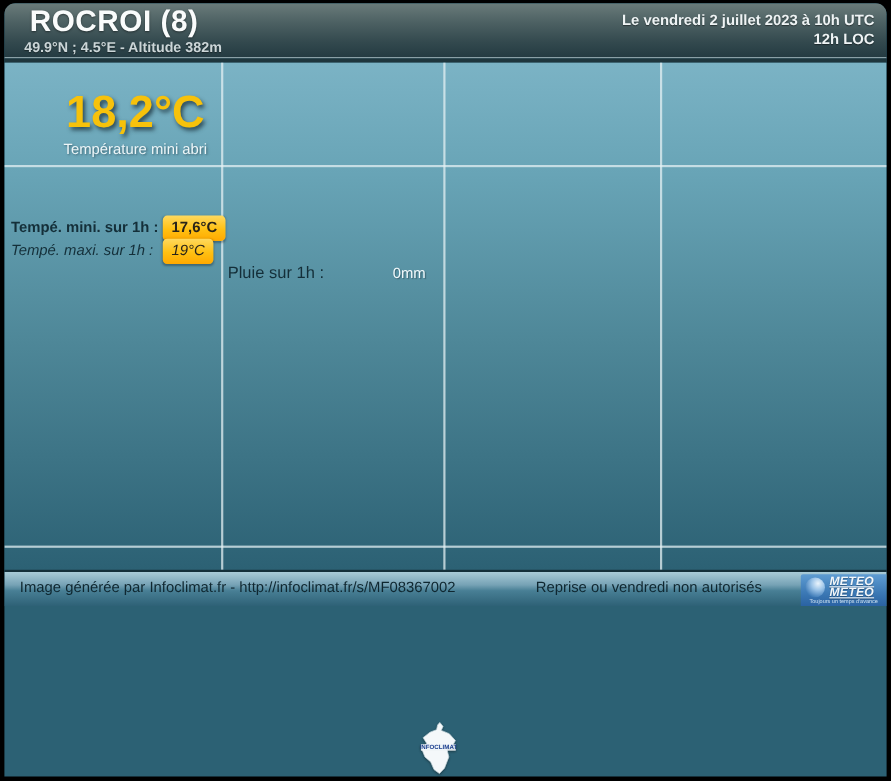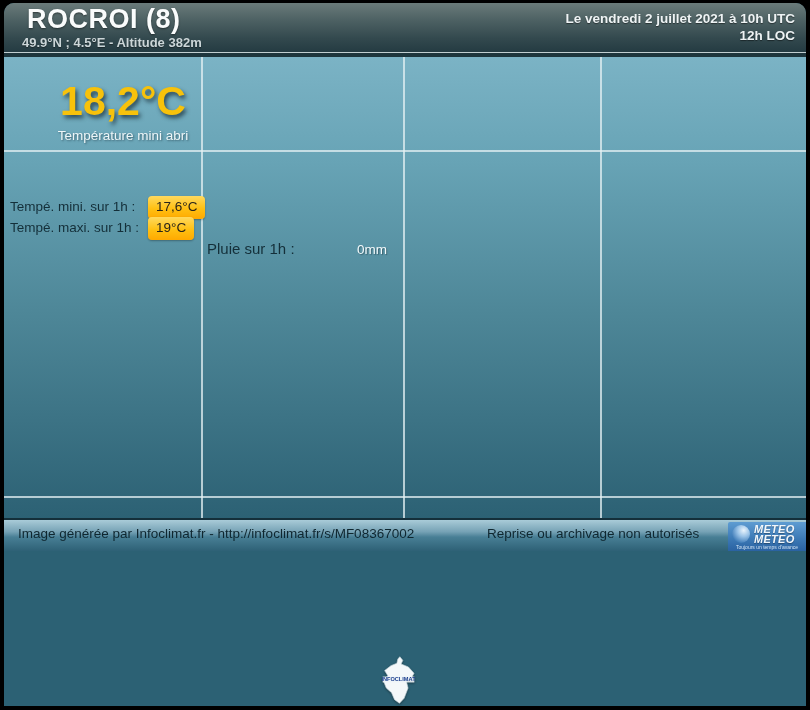--- a/index.html
+++ b/index.html
@@ -45,22 +45,22 @@
   .temp-block{position:absolute;left:36px;top:21px;width:166px;text-align:center;}
   .temp-value{
     font-size:41px;font-weight:bold;color:#f7c20b;letter-spacing:0px;
     text-shadow:2px 3px 4px rgba(32,55,66,.85);
   }
   .temp-label{
     margin-top:3px;font-size:13.5px;color:#edf6f8;
     text-shadow:1px 1px 2px rgba(32,55,66,.6);
   }
   .stat-row{position:absolute;left:6px;height:20px;line-height:20px;}
-  .row-min{top:139px;}
-  .row-max{top:160px;}
+  .row-min{top:139px;font-weight:bold;}
+  .row-max{top:160px;font-style:italic;}
   .stat-label{display:inline-block;width:138px;font-size:13.5px;color:#142f39;}
   .stat-badge{
     display:inline-block;padding:1px 8px 2px 8px;border-radius:4px;
     background:linear-gradient(180deg,#ffd95e 0%,#ffc012 55%,#ffa900 100%);
     font-size:13.5px;color:#2a2419;box-shadow:0 1px 2px rgba(0,0,0,.3);
   }
   .rain-row{position:absolute;left:203px;top:182px;height:20px;line-height:20px;}
   .rain-label{display:inline-block;width:150px;font-size:15px;color:#142f39;}
   .rain-value{font-size:13.5px;color:#f3fafc;text-shadow:1px 1px 1px rgba(32,55,66,.5);}
   
@@ -80,39 +80,40 @@
     border-radius:2px 0 0 0;
   }
   .mf-sphere{
     position:absolute;left:4px;top:3px;width:18px;height:18px;border-radius:50%;
     background:radial-gradient(circle at 65% 30%,#eaf4fc 0%,#9cc4e8 35%,#3f7cb8 75%,#2a5f98 100%);
   }
   .mf-text{
     position:absolute;left:26px;top:2px;font-size:11px;line-height:10px;
     font-weight:bold;font-style:italic;color:#f2f7fb;letter-spacing:.3px;
     text-shadow:0 1px 1px rgba(0,0,0,.35);
+    text-decoration:underline;
   }
   .mf-tagline{
     position:absolute;left:0;right:0;bottom:1px;text-align:center;
     font-size:5px;color:#cfe2f2;
   }
   
   .ic-logo{position:absolute;left:378px;top:653px;width:33px;height:49px;z-index:5;}
   .ic-logo svg{width:100%;height:100%;filter:drop-shadow(0 1px 1px rgba(0,0,0,.4));}
 </style>
 </head>
 <body>
 
 <div class="canvas">
 
   <div class="header">
     <div class="title">ROCROI (8)</div>
     <div class="subtitle">49.9°N ; 4.5°E - Altitude 382m</div>
     <div class="datetime">
-      <div>Le vendredi 2 juillet 2021 à 10h UTC</div>
+      <div>Le vendredi 2 juillet 2023 à 10h UTC</div>
       <div>12h LOC</div>
     </div>
   </div>
   <div class="header-sep"></div>
   <div class="header-strip"></div>
 
   <div class="main">
     <div class="gline v v1"></div>
     <div class="gline v v2"></div>
     <div class="gline v v3"></div>
@@ -131,21 +132,21 @@
       <span class="stat-label">Tempé. maxi. sur 1h :</span><span class="stat-badge">19°C</span>
     </div>
 
     <div class="rain-row">
       <span class="rain-label">Pluie sur 1h :</span><span class="rain-value">0mm</span>
     </div>
   </div>
 
   <div class="footer">
     <div class="footer-left">Image générée par Infoclimat.fr - http://infoclimat.fr/s/MF08367002</div>
-    <div class="footer-right">Reprise ou archivage non autorisés</div>
+    <div class="footer-right">Reprise ou vendredi non autorisés</div>
     <div class="mf-logo">
       <div class="mf-sphere"></div>
       <div class="mf-text">
         <div>METEO</div>
         <div>METEO</div>
       </div>
       <div class="mf-tagline">Toujours un temps d'avance</div>
     </div>
   </div>
 

